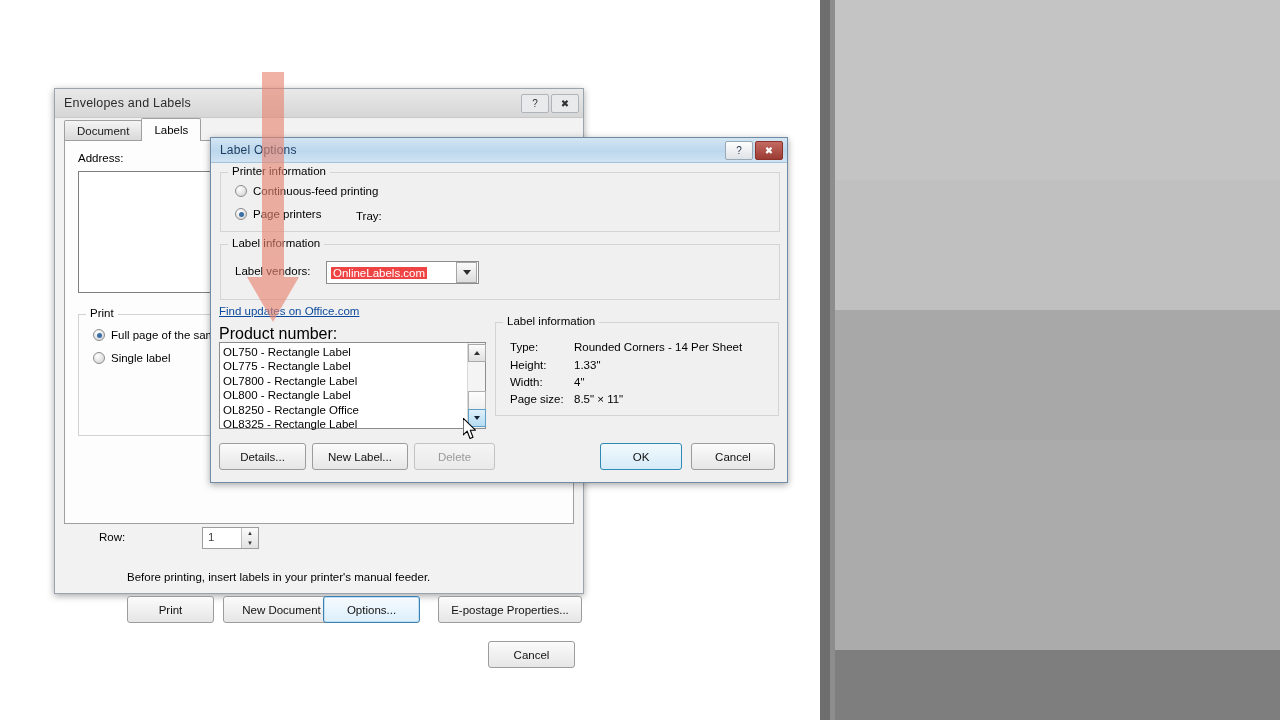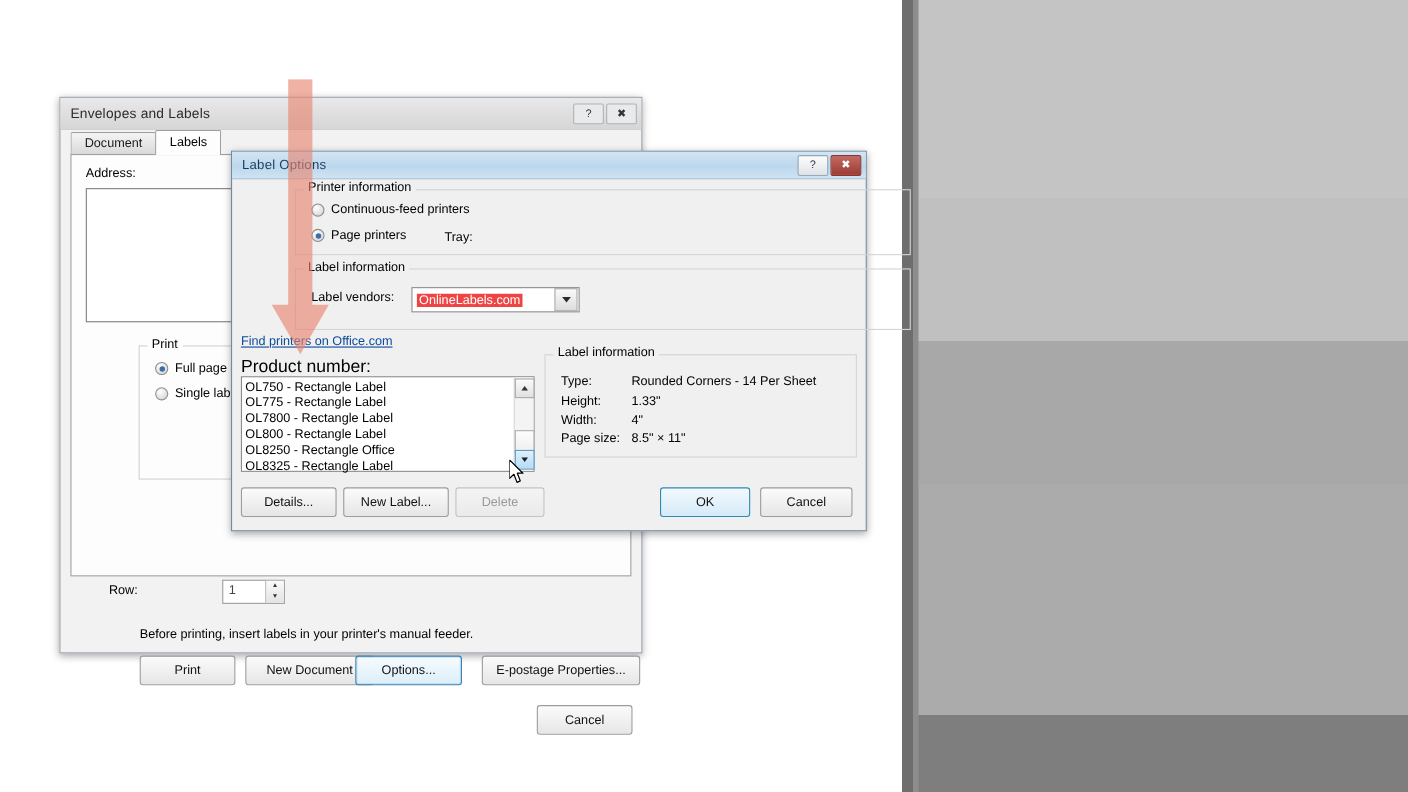--- a/index.html
+++ b/index.html
@@ -42,21 +42,21 @@
        display:flex;align-items:center;font-size:11.5px;border-radius:2px 2px 0 0;}
   .tab.inactive{background:linear-gradient(#f4f4f4,#d8d8d8);color:#1a1a1a;margin-right:-1px;}
   .tab.active{background:#fdfdfd;color:#000;height:22px;z-index:3;position:relative;}
 
   #tabpage{position:absolute;left:9px;top:51px;width:508px;height:382px;background:#fdfdfd;
            border:1px solid #9f9f9f;}
   #lbl-address{position:absolute;left:13px;top:11px;font-size:11.5px;}
   #address-box{position:absolute;left:13px;top:30px;width:370px;height:120px;
                background:#fff;border:1px solid #7f7f7f;}
 
-  .groupbox{position:absolute;border:1px solid #d2d2d2;margin-left:48px;}
+  .groupbox{position:absolute;border:1px solid #d2d2d2;}
   .group-caption{position:absolute;background:#fdfdfd;padding:0 4px;font-size:11.5px;top:-8px;left:7px;}
 
   #print-group{left:13px;top:173px;width:368px;height:120px;}
   .radio{position:absolute;display:flex;align-items:center;font-size:11.5px;}
   .radio .bullet{width:12px;height:12px;border-radius:50%;margin-right:6px;
                  background:radial-gradient(circle at 35% 30%,#fff,#e2e2e2 60%,#cfcfcf);
                  border:1px solid #8d8d8d;box-sizing:border-box;position:relative;flex:none;}
   .radio.on .bullet:after{content:"";position:absolute;left:2.5px;top:2.5px;width:5px;height:5px;
                  border-radius:50%;background:#3a6ea5;}
 
@@ -218,21 +218,21 @@
     <div class="tbtn close-red">✖</div>
   </div>
 
   <div id="lo-body">
 
     <div class="groupbox" id="pi-group">
       <div class="group-caption">Printer information</div>
 
       <div class="radio" style="left:14px;top:12px;">
         <span class="bullet"></span>
-        <span>Continuous-feed printers</span>
+        <span>Continuous-feed printing</span>
       </div>
 
       <div class="radio on" style="left:14px;top:35px;">
         <span class="bullet"></span>
         <span>Page printers</span>
       </div>
 
       <div class="flat-label" style="left:135px;top:37px;">Tray:</div>
 
     </div>
@@ -246,21 +246,21 @@
         <span class="cval">
           <span class="sel-hl">OnlineLabels.com</span>
         </span>
         <span class="carrow">
           <span class="tri-down"></span>
         </span>
       </div>
     </div>
   </div>
 
-  <a id="find-link" href="#" style="left:8px;top:167px;position:absolute;">Find printers on Office.com</a>
+  <a id="find-link" href="#" style="left:8px;top:167px;position:absolute;">Find updates on Office.com</a>
 
   <div id="prodnum-label" style="left:8px;top:187px;">Product number:</div>
 
   <div id="listbox" style="left:8px;top:204px;">
     <div id="listitems">
       <div>OL750 - Rectangle Label</div>
       <div>OL775 - Rectangle Label</div>
       <div>OL7800 - Rectangle Label</div>
       <div>OL800 - Rectangle Label</div>
       <div>OL8250 - Rectangle Office</div>

